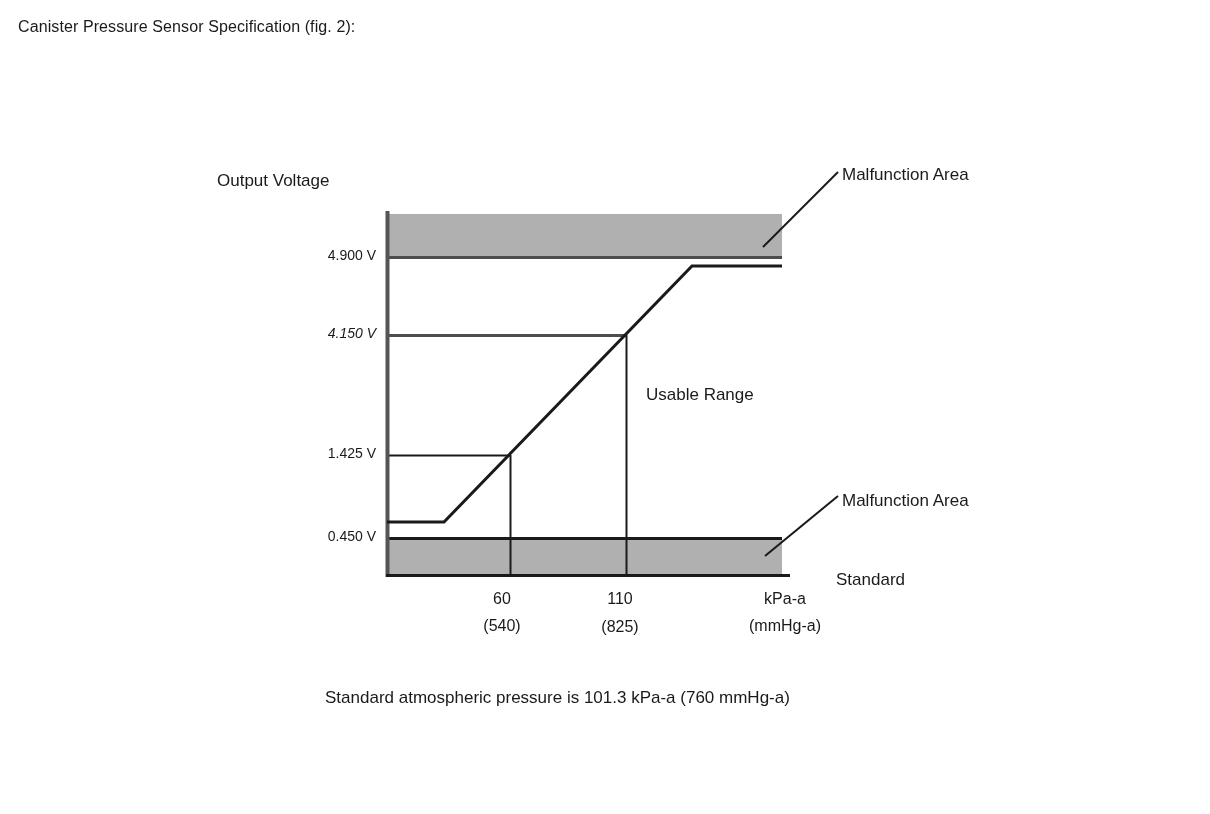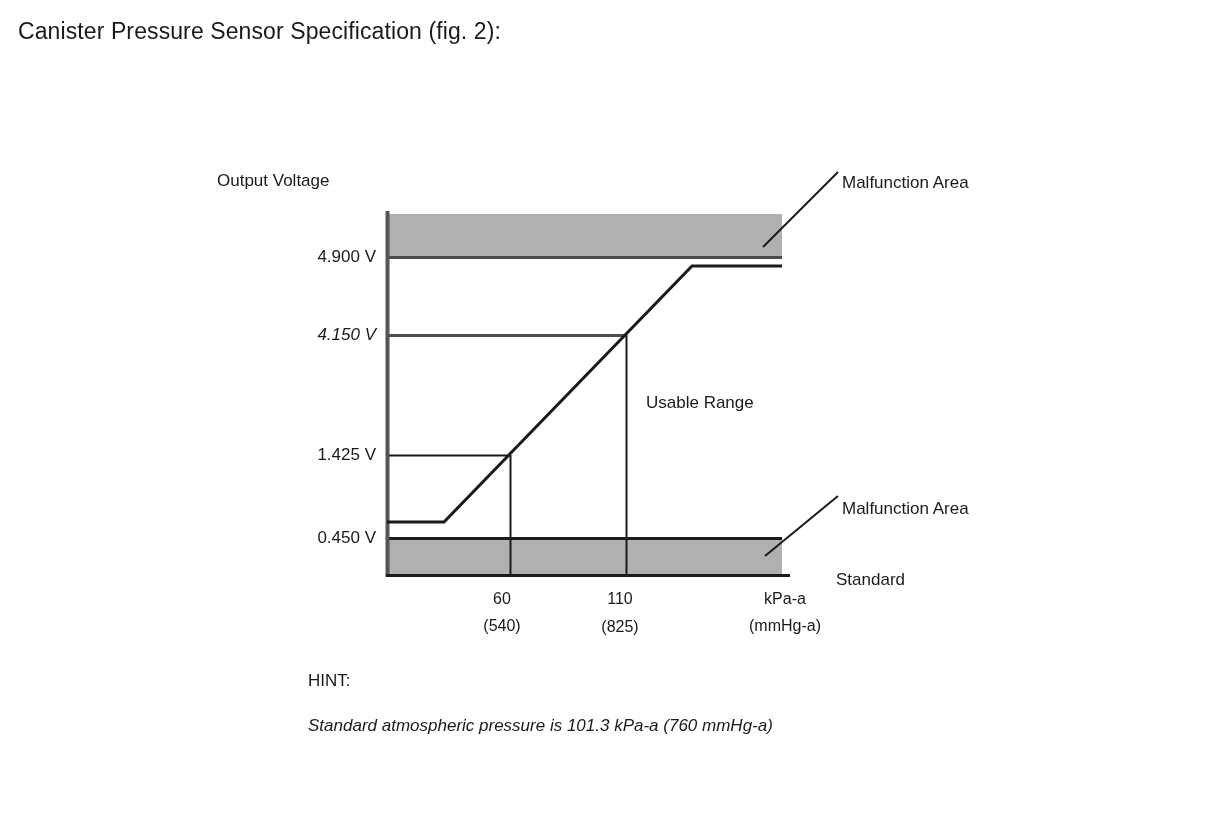--- a/index.html
+++ b/index.html
@@ -13,60 +13,59 @@
     position: relative;
     font-family: "Liberation Sans", sans-serif;
     color: #1a1a1a;
     overflow: hidden;
   }
   .abs { position: absolute; }
 
   #page-title {
     left: 18px;
     top: 18px;
-    font-size: 23px;
+    font-size: 16px;
     letter-spacing: 0.1px;
     white-space: nowrap;
   }
 
   #figure {
     left: 0px;
     top: 0px;
     width: 1210px;
     height: 814px;
   }
 
   .axis-label {
     font-size: 17px;
     white-space: nowrap;
   }
   .tick-label {
-    font-size: 17px;
+    font-size: 14px;
     white-space: nowrap;
     text-align: right;
   }
   .xtick {
     font-size: 16px;
     white-space: nowrap;
     text-align: center;
   }
   .callout {
     font-size: 17px;
     white-space: nowrap;
-    margin-top: 8px;
   }
 
   #hint-block {
     left: 308px;
     top: 672px;
     font-size: 17px;
     line-height: 1;
   }
   #hint-label { margin: 0 0 28px 0; }
-  #hint-text  { margin: 0; font-style: italic; }
+  #hint-text  { margin: 17px; }
 </style>
 </head>
 <body>
 
 <div class="abs" id="page-title">Canister Pressure Sensor Specification (fig. 2):</div>
 
 <div class="abs" id="figure">
 
   <svg width="1210" height="814" viewBox="0 0 1210 814" style="position:absolute; left:0; top:0;">
 
@@ -111,15 +110,14 @@
   <div class="abs axis-label" style="left:836px; top:570px;">Standard</div>
 
   <div class="abs callout" style="left:646px; top:385px;">Usable Range</div>
 
   <div class="abs callout" style="left:842px; top:165px;">Malfunction Area</div>
   <div class="abs callout" style="left:842px; top:491px;">Malfunction Area</div>
 
 </div>
 
 <div class="abs" id="hint-block">
-  <p id="hint-label">HINT:</p>
   <p id="hint-text">Standard atmospheric pressure is 101.3 kPa-a (760 mmHg-a)</p>
 </div>
 
 </body></html>

